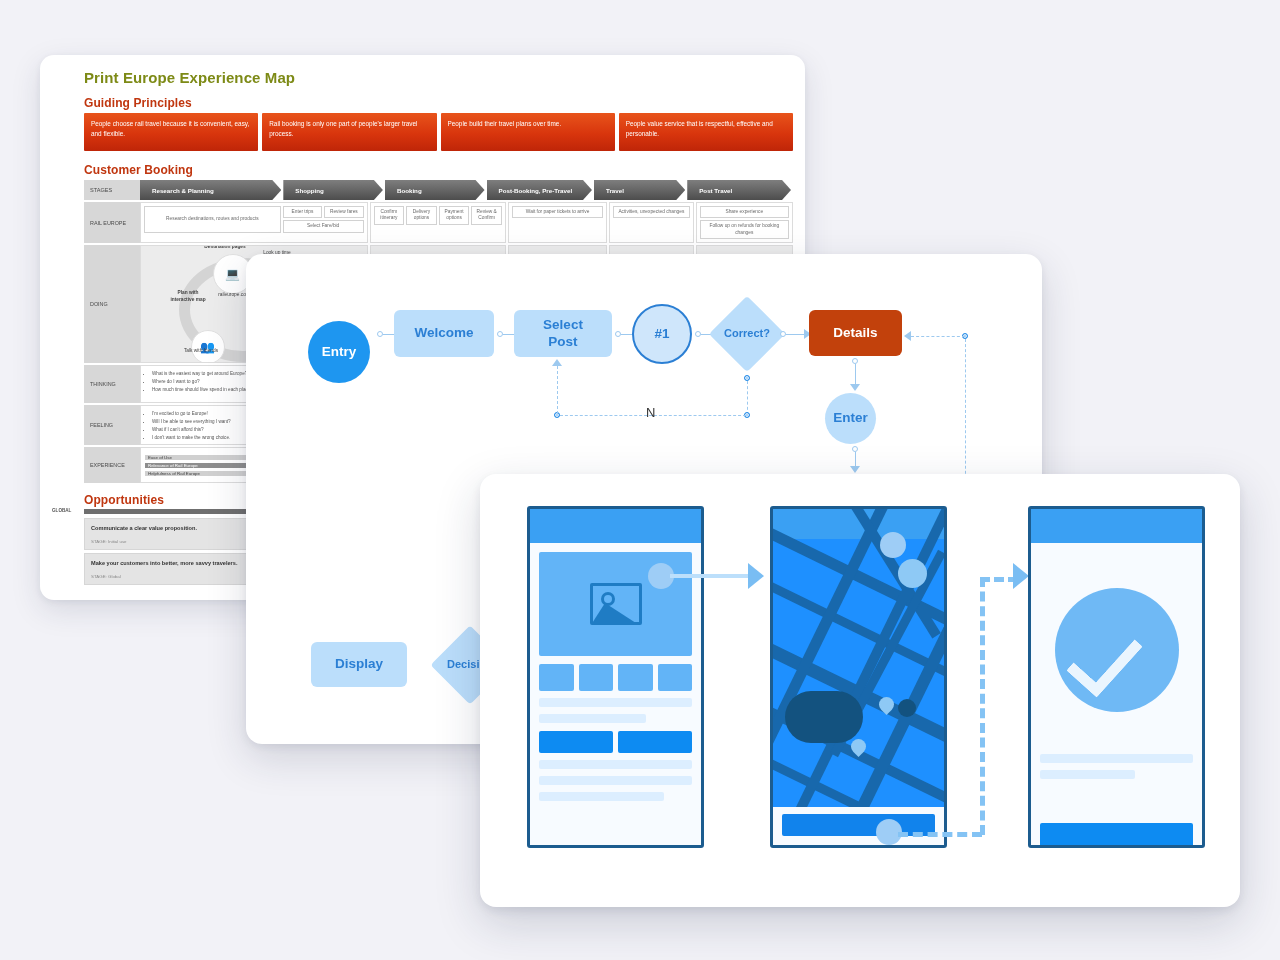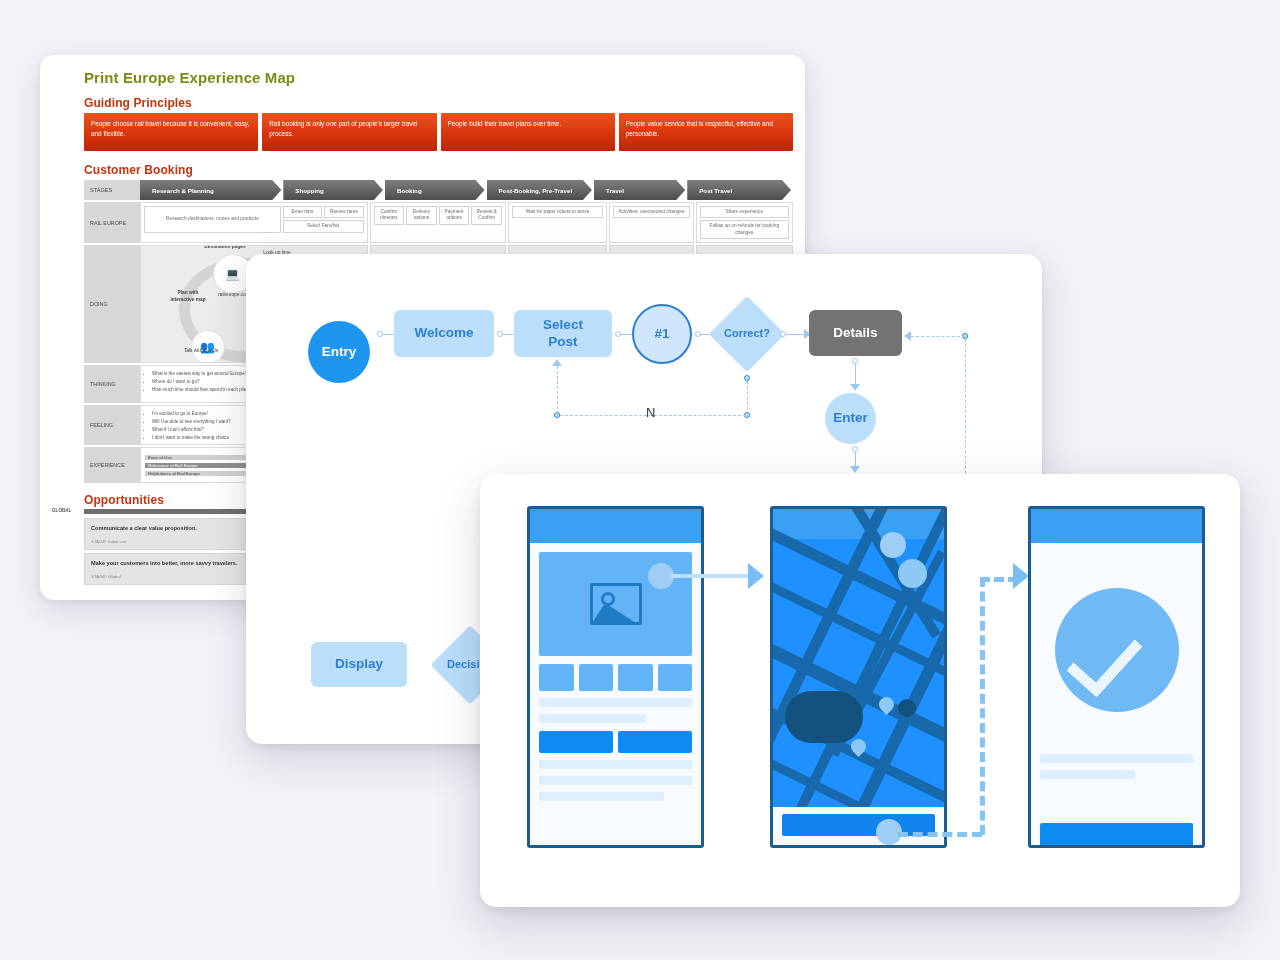--- a/index.html
+++ b/index.html
@@ -124,21 +124,21 @@
   }
   .node-entry {
     width: 62px; height: 62px; border-radius: 50%;
     background: #1e96f0; display: flex; align-items: center; justify-content: center;
   }
   .node-entry .fl-lbl { color: #fff; }
   .node-box {
     background: #bbdefb; border-radius: 6px;
     display: flex; align-items: center; justify-content: center;
   }
-  .node-box-dark { background: #737373; }
+  .node-box-dark { background: #c2410c; }
   .node-box-dark .fl-lbl { color: #fff; }
   .node-circle {
     border-radius: 50%; background: #bbdefb;
     display: flex; align-items: center; justify-content: center;
   }
   .node-circle.ring { border: 2px solid #2b7fd4; background: #cfe6fb; }
   .node-diamond {
     background: #bbdefb; transform: rotate(45deg); border-radius: 4px;
   }
   .node-diamond .dlbl {

